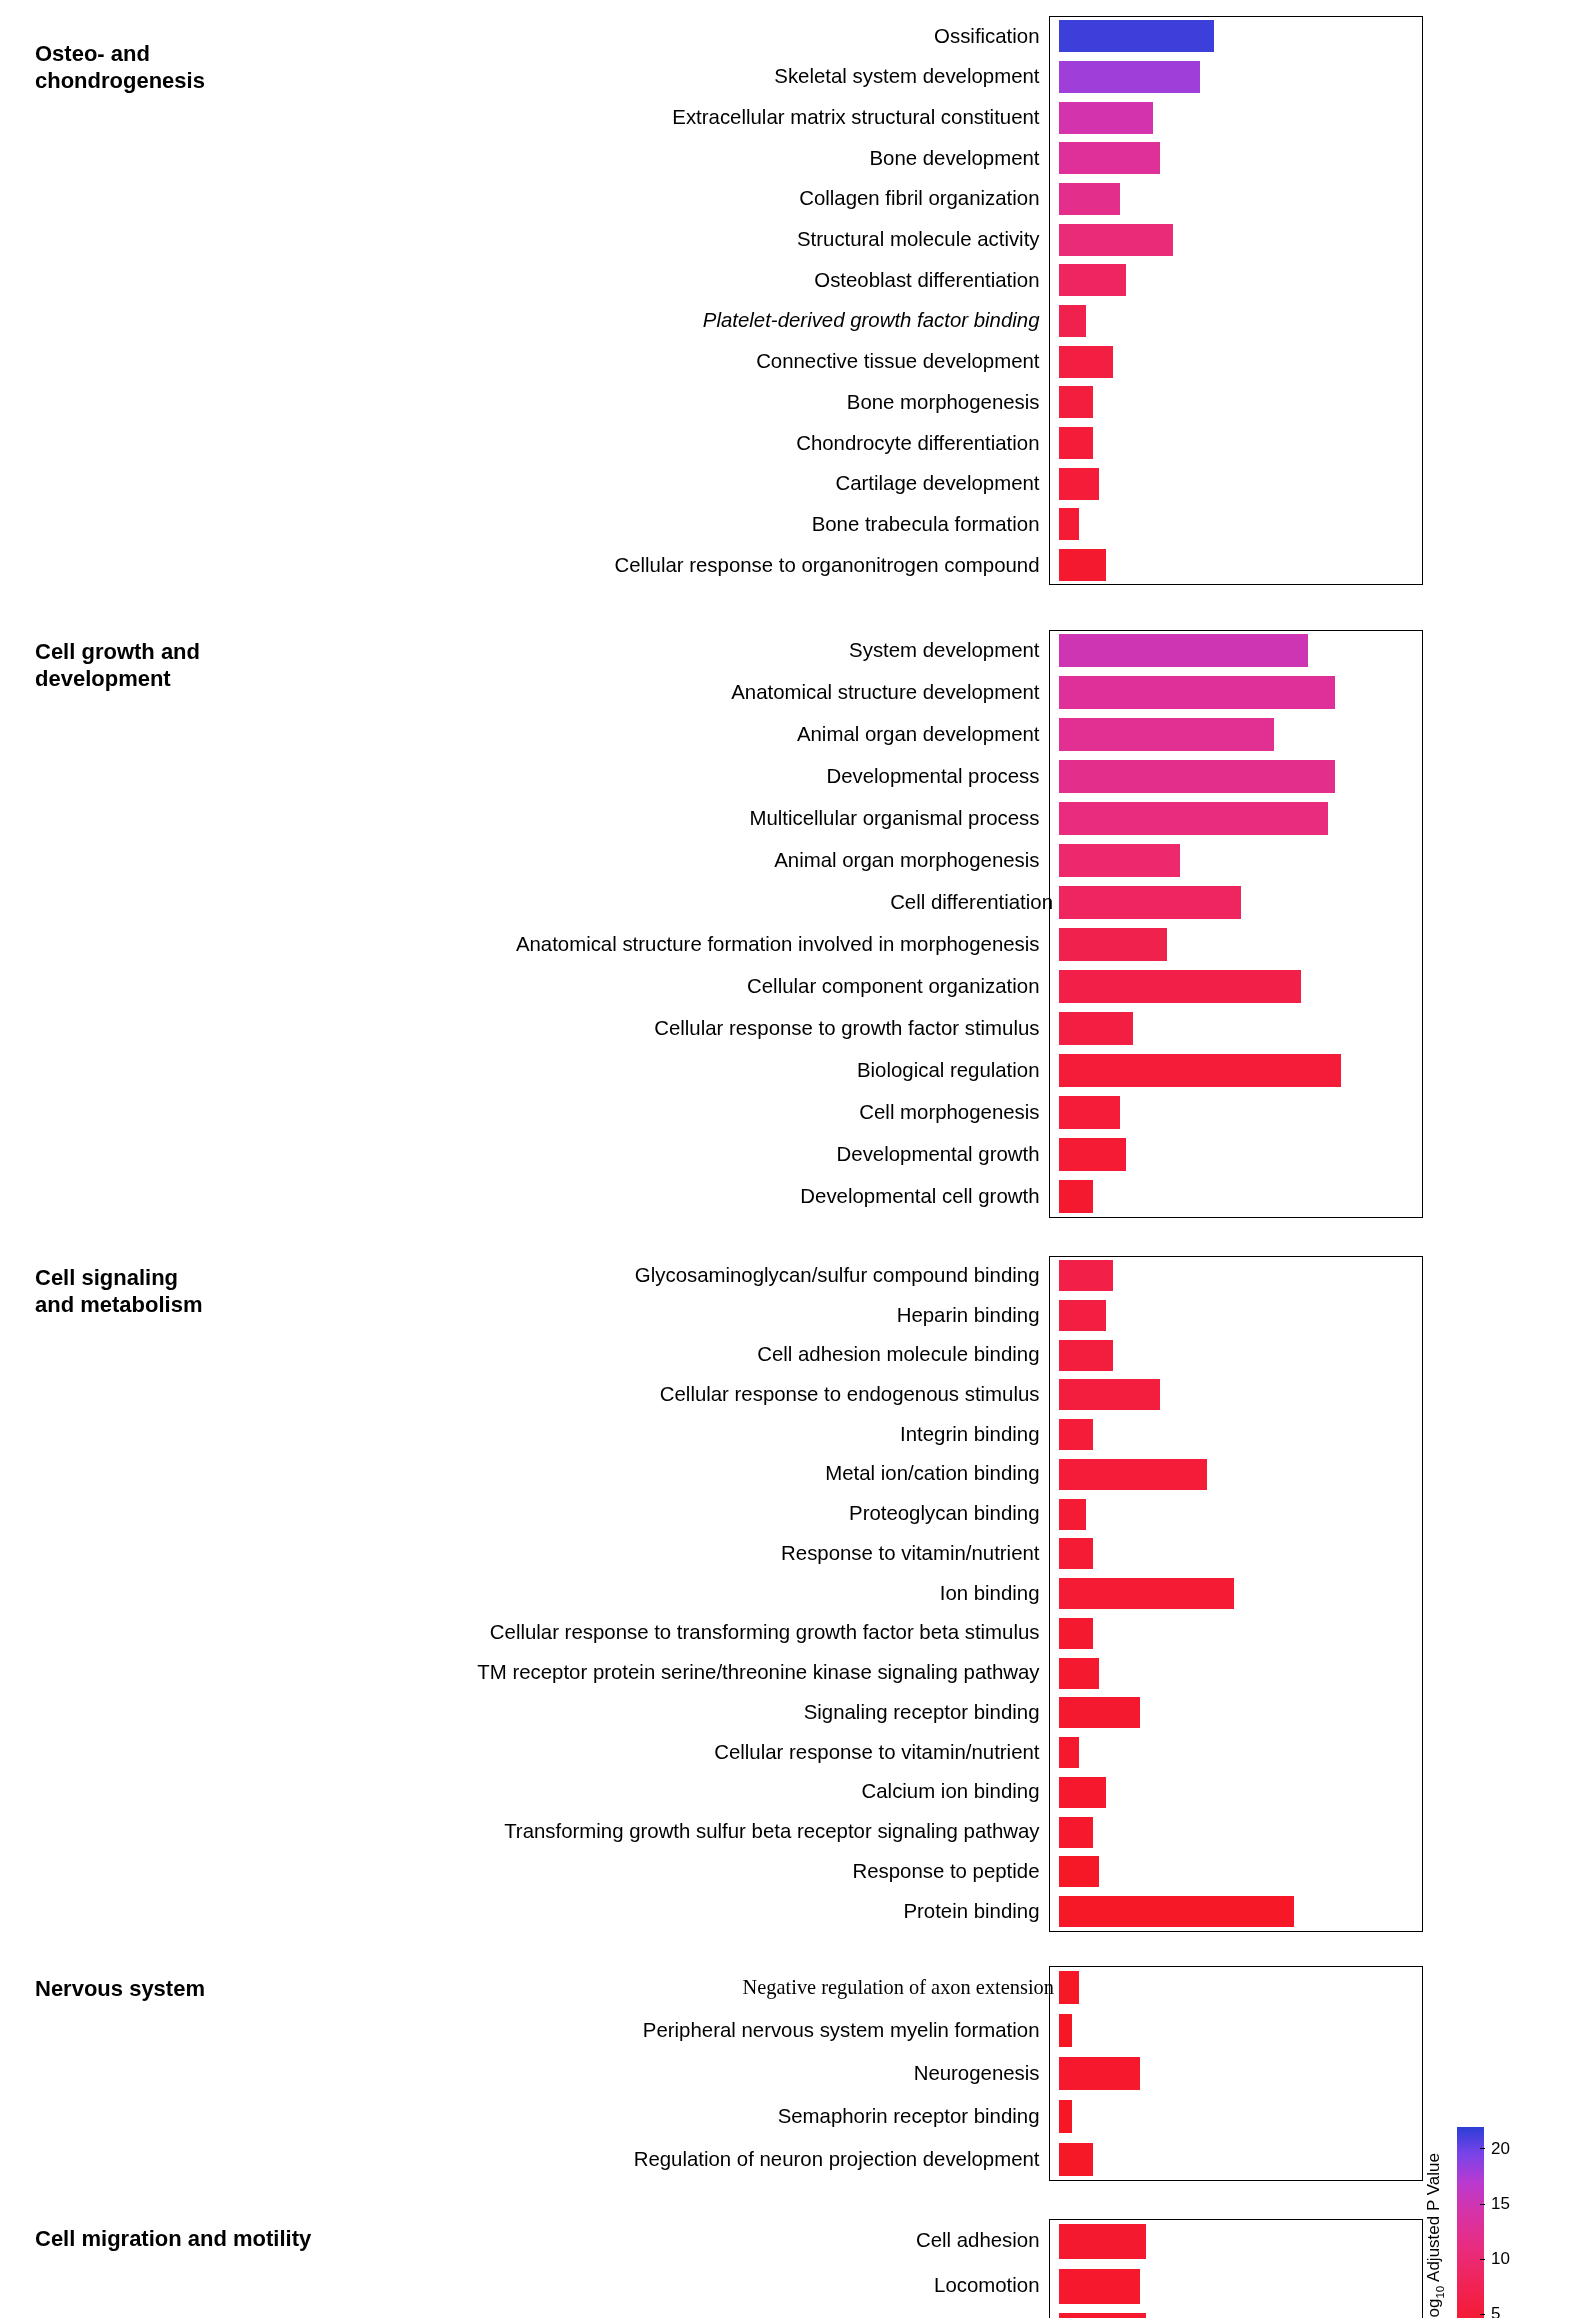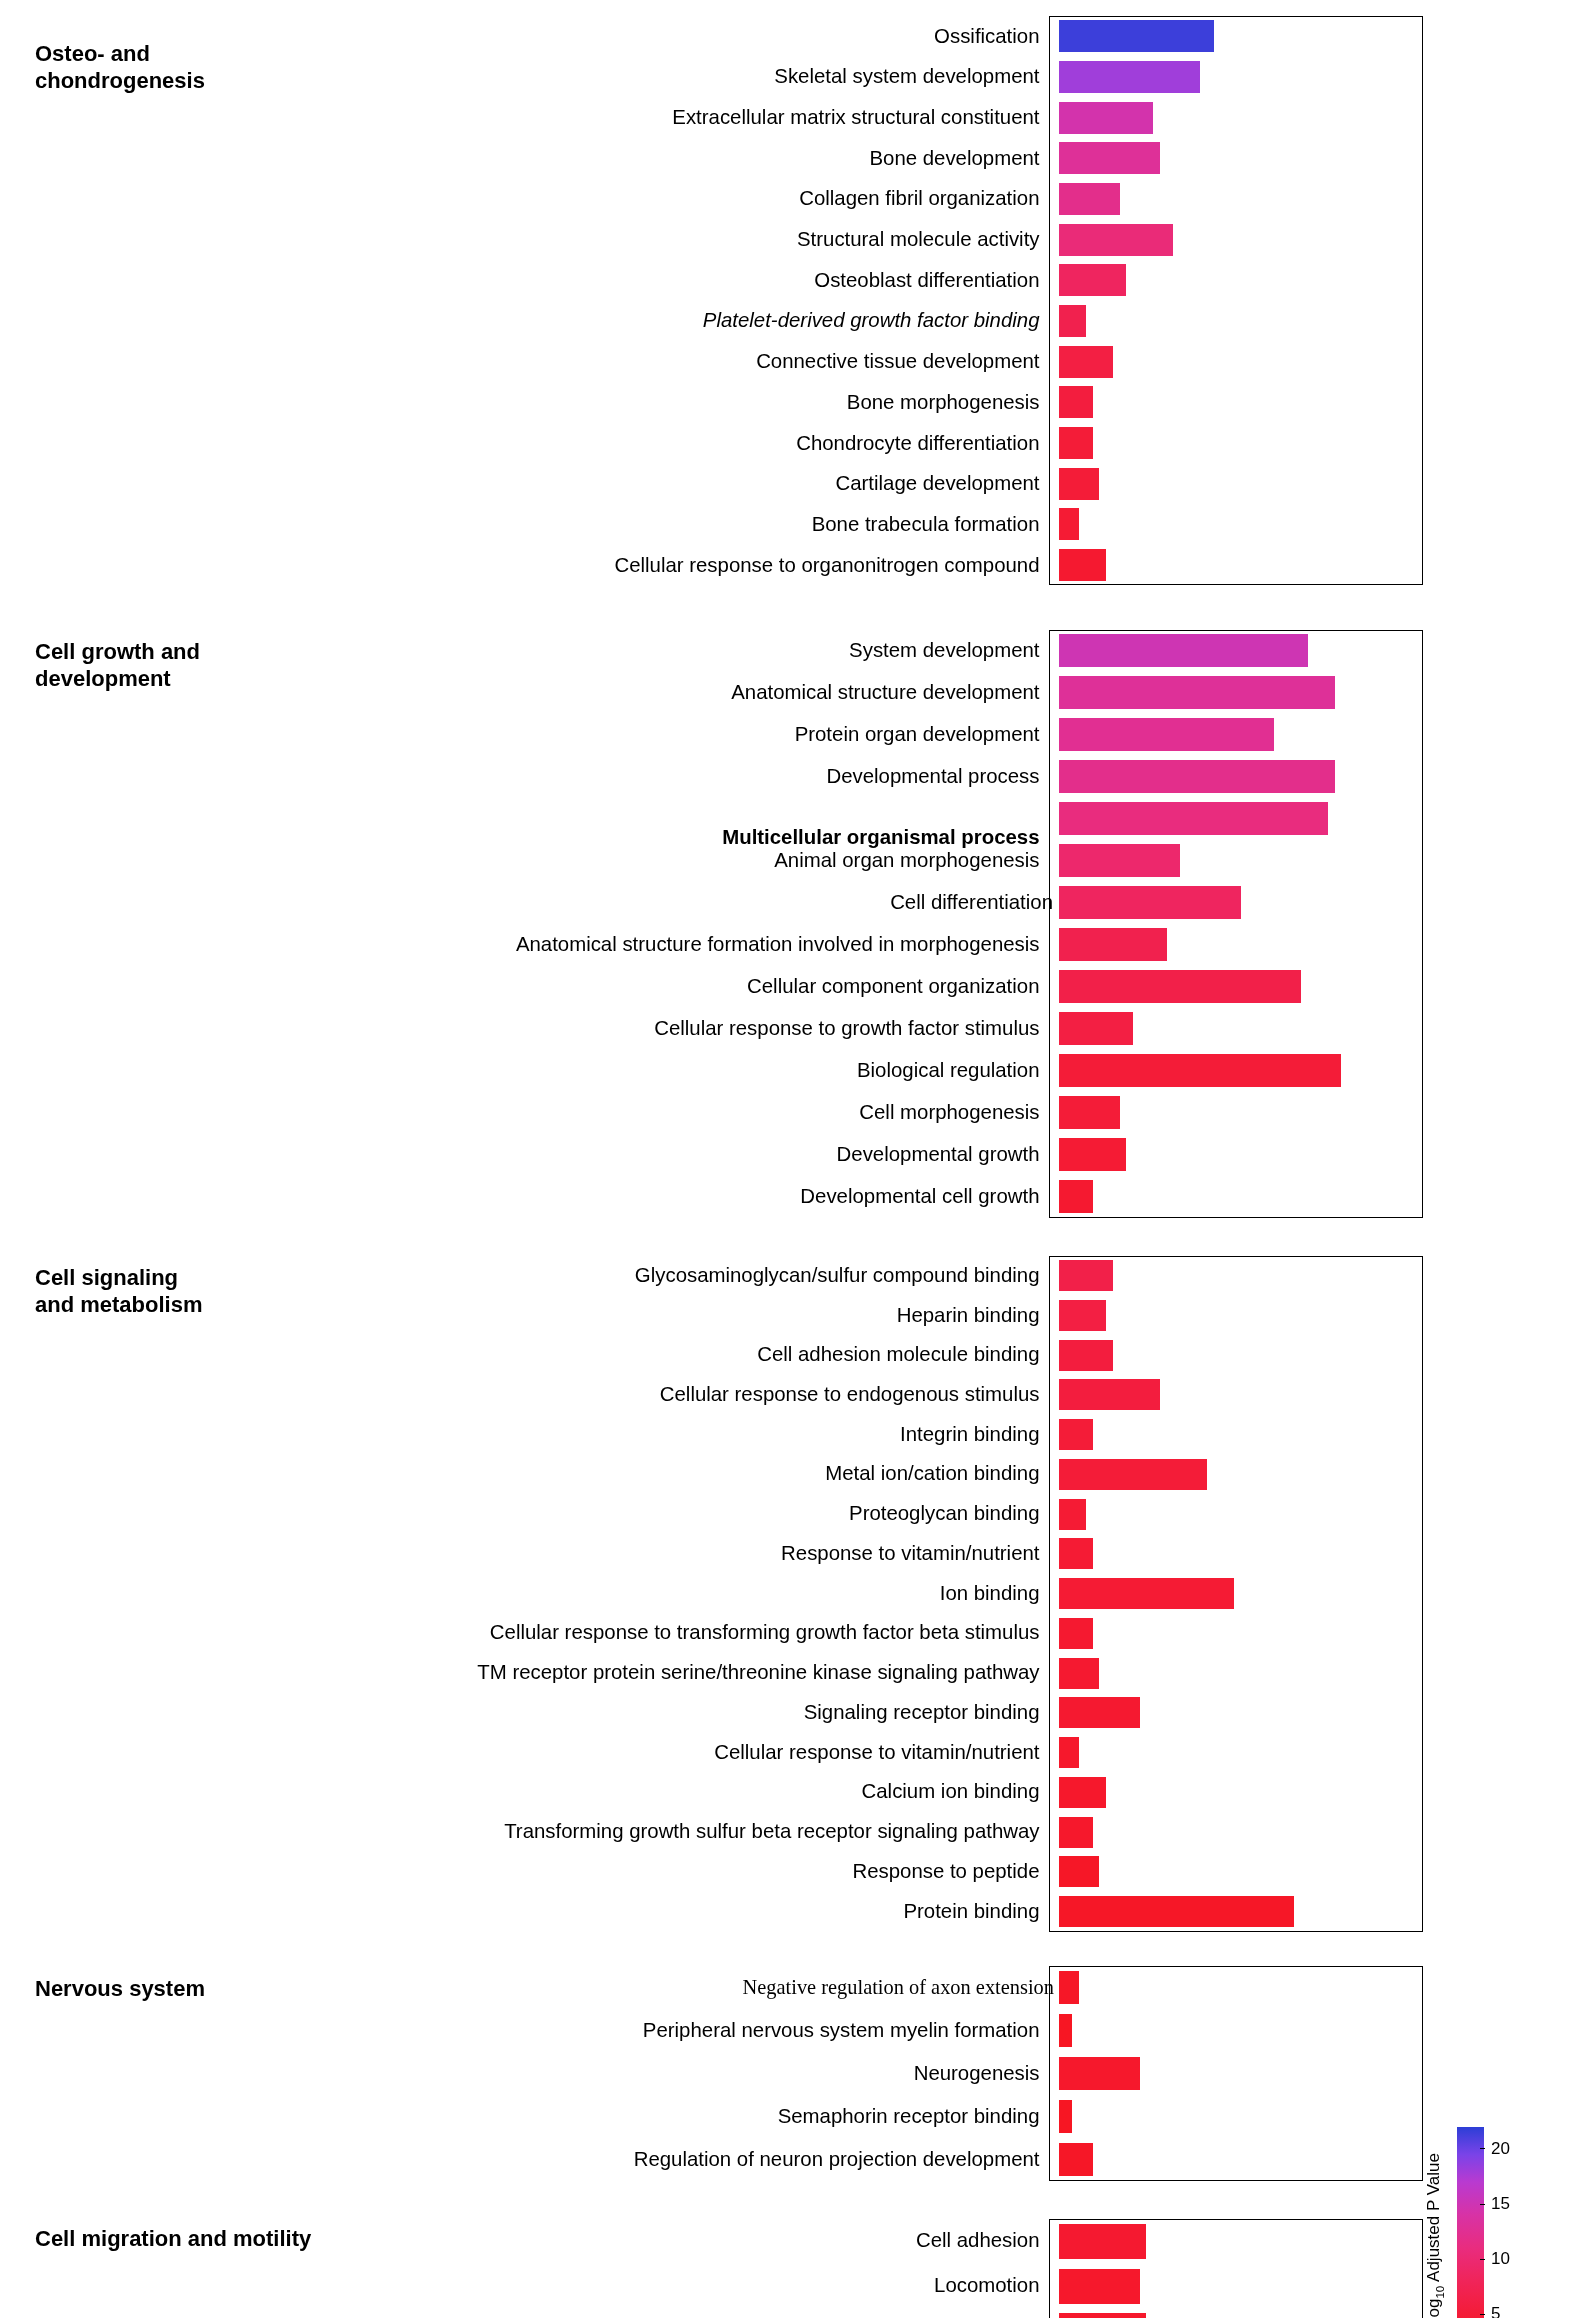--- a/index.html
+++ b/index.html
@@ -65,25 +65,25 @@
       <div class="bar" style="left: 1059px; top: 508px; width: 20px; height: 32px; background: rgb(245, 27, 52);"></div>
       <div class="row-label" style="left: 18.5px; width: 1021px; top: 545px; height: 41px;">Cellular response to organonitrogen compound</div>
       <div class="bar" style="left: 1059px; top: 549px; width: 47px; height: 32px; background: rgb(245, 25, 48);"></div>
       <div class="group-title" style="left: 35px; top: 639px;">Cell growth and
 development</div>
       <div class="panel-box" style="left: 1049px; top: 630px; width: 374px; height: 588px;"></div>
       <div class="row-label" style="left: 18.5px; width: 1021px; top: 630px; height: 42px;">System development</div>
       <div class="bar" style="left: 1059px; top: 634px; width: 249px; height: 33px; background: rgb(206, 53, 179);"></div>
       <div class="row-label" style="left: 18.5px; width: 1021px; top: 672px; height: 42px;">Anatomical structure development</div>
       <div class="bar" style="left: 1059px; top: 676px; width: 276px; height: 33px; background: rgb(222, 48, 152);"></div>
-      <div class="row-label" style="left: 18.5px; width: 1021px; top: 714px; height: 42px;">Protein organ development</div>
+      <div class="row-label" style="left: 18.5px; width: 1021px; top: 714px; height: 42px;">Animal organ development</div>
       <div class="bar" style="left: 1059px; top: 718px; width: 215px; height: 33px; background: rgb(225, 47, 146);"></div>
       <div class="row-label" style="left: 18.5px; width: 1021px; top: 756px; height: 42px;">Developmental process</div>
       <div class="bar" style="left: 1059px; top: 760px; width: 276px; height: 33px; background: rgb(227, 46, 139);"></div>
-      <div class="row-label" style="left: 18.5px; width: 1021px; top: 817px; height: 42px; font-weight: bold;">Multicellular organismal process</div>
+      <div class="row-label" style="left: 18.5px; width: 1021px; top: 798px; height: 42px;">Multicellular organismal process</div>
       <div class="bar" style="left: 1059px; top: 802px; width: 269px; height: 33px; background: rgb(233, 44, 126);"></div>
       <div class="row-label" style="left: 18.5px; width: 1021px; top: 840px; height: 42px;">Animal organ morphogenesis</div>
       <div class="bar" style="left: 1059px; top: 844px; width: 121px; height: 33px; background: rgb(237, 40, 108);"></div>
       <div class="row-label" style="left: 32px; width: 1021px; top: 882px; height: 42px;">Cell differentiation</div>
       <div class="bar" style="left: 1059px; top: 886px; width: 182px; height: 33px; background: rgb(239, 37, 95);"></div>
       <div class="row-label" style="left: 18.5px; width: 1021px; top: 924px; height: 42px;">Anatomical structure formation involved in morphogenesis</div>
       <div class="bar" style="left: 1059px; top: 928px; width: 108px; height: 33px; background: rgb(241, 33, 78);"></div>
       <div class="row-label" style="left: 18.5px; width: 1021px; top: 966px; height: 42px;">Cellular component organization</div>
       <div class="bar" style="left: 1059px; top: 970px; width: 242px; height: 33px; background: rgb(242, 32, 73);"></div>
       <div class="row-label" style="left: 18.5px; width: 1021px; top: 1008px; height: 42px;">Cellular response to growth factor stimulus</div>

